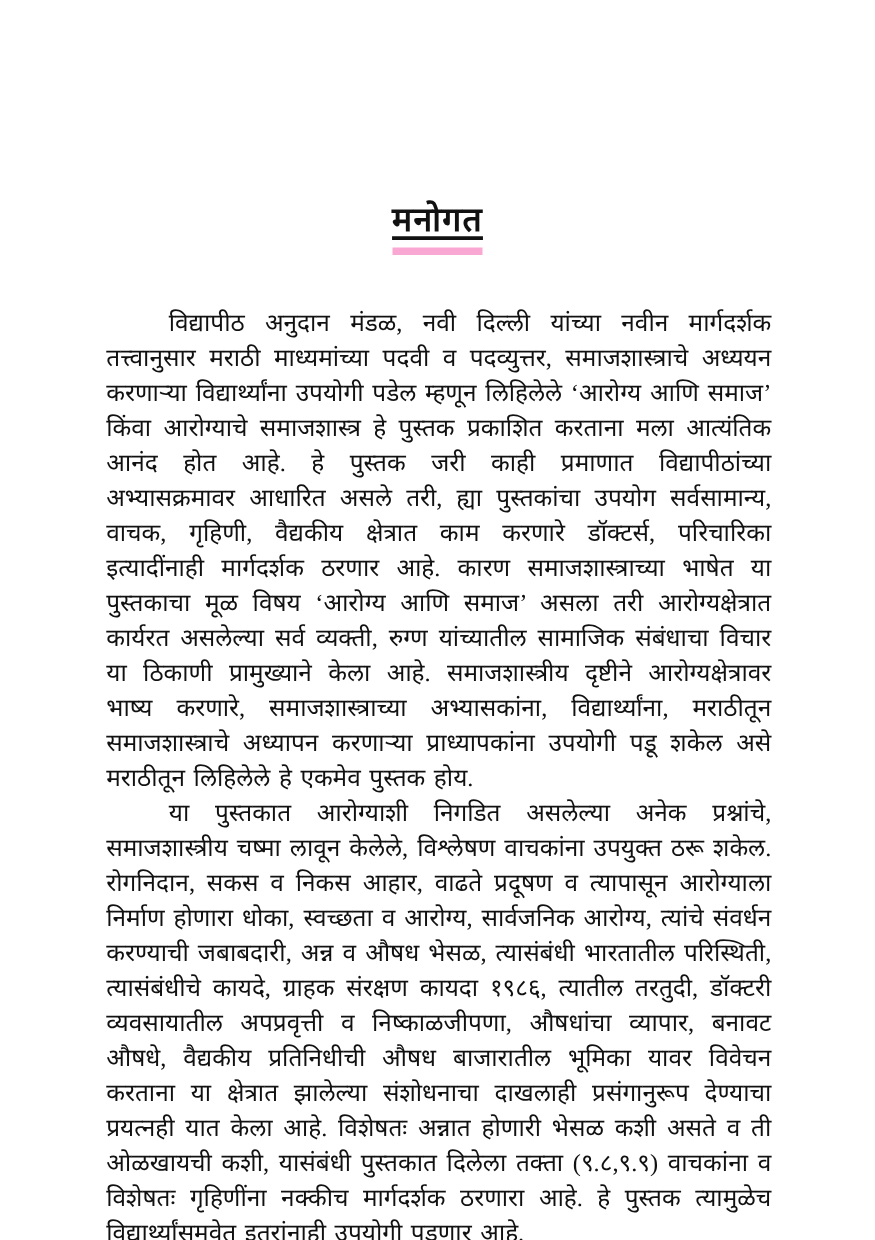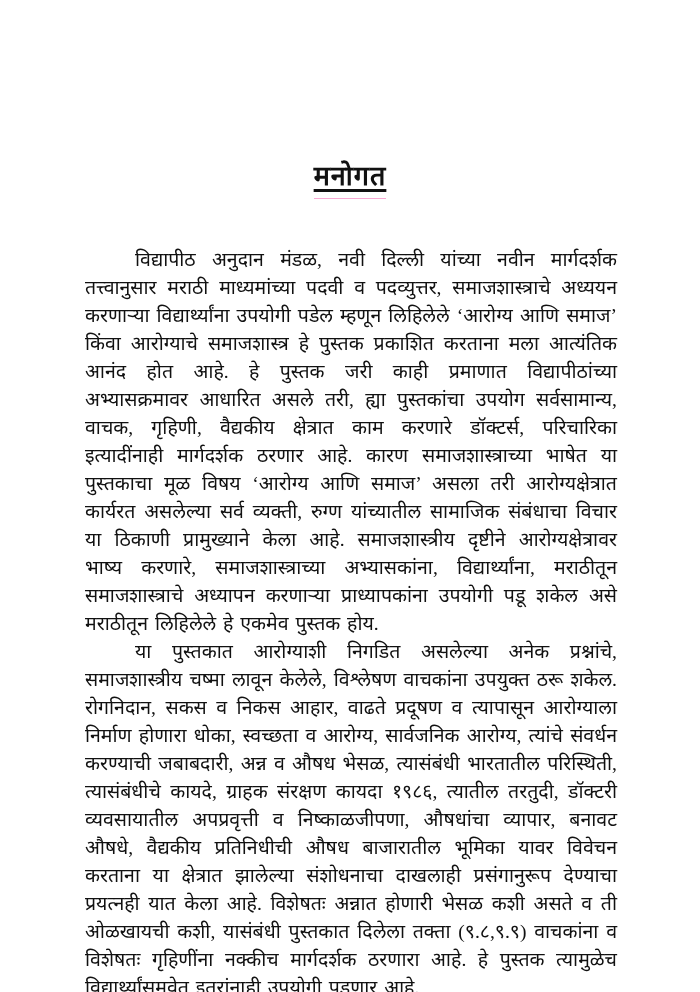--- a/index.html
+++ b/index.html
@@ -23,21 +23,21 @@
     text-align: center;
     font-size: 27px;
     font-weight: bold;
     line-height: 1.2;
   }
   .title-text {
     display: inline-block;
     text-decoration: underline;
     text-decoration-thickness: 2.5px;
     text-underline-offset: 4px;
-    border-bottom: 1px solid #f9a8d4;
+    border-bottom: 6px solid #f9a8d4;
     padding-bottom: 6px;
     letter-spacing: 1px;
   }
   .body-block {
     position: absolute;
     top: 246px;
     left: 85px;
     width: 532px;
   }
   .para {

